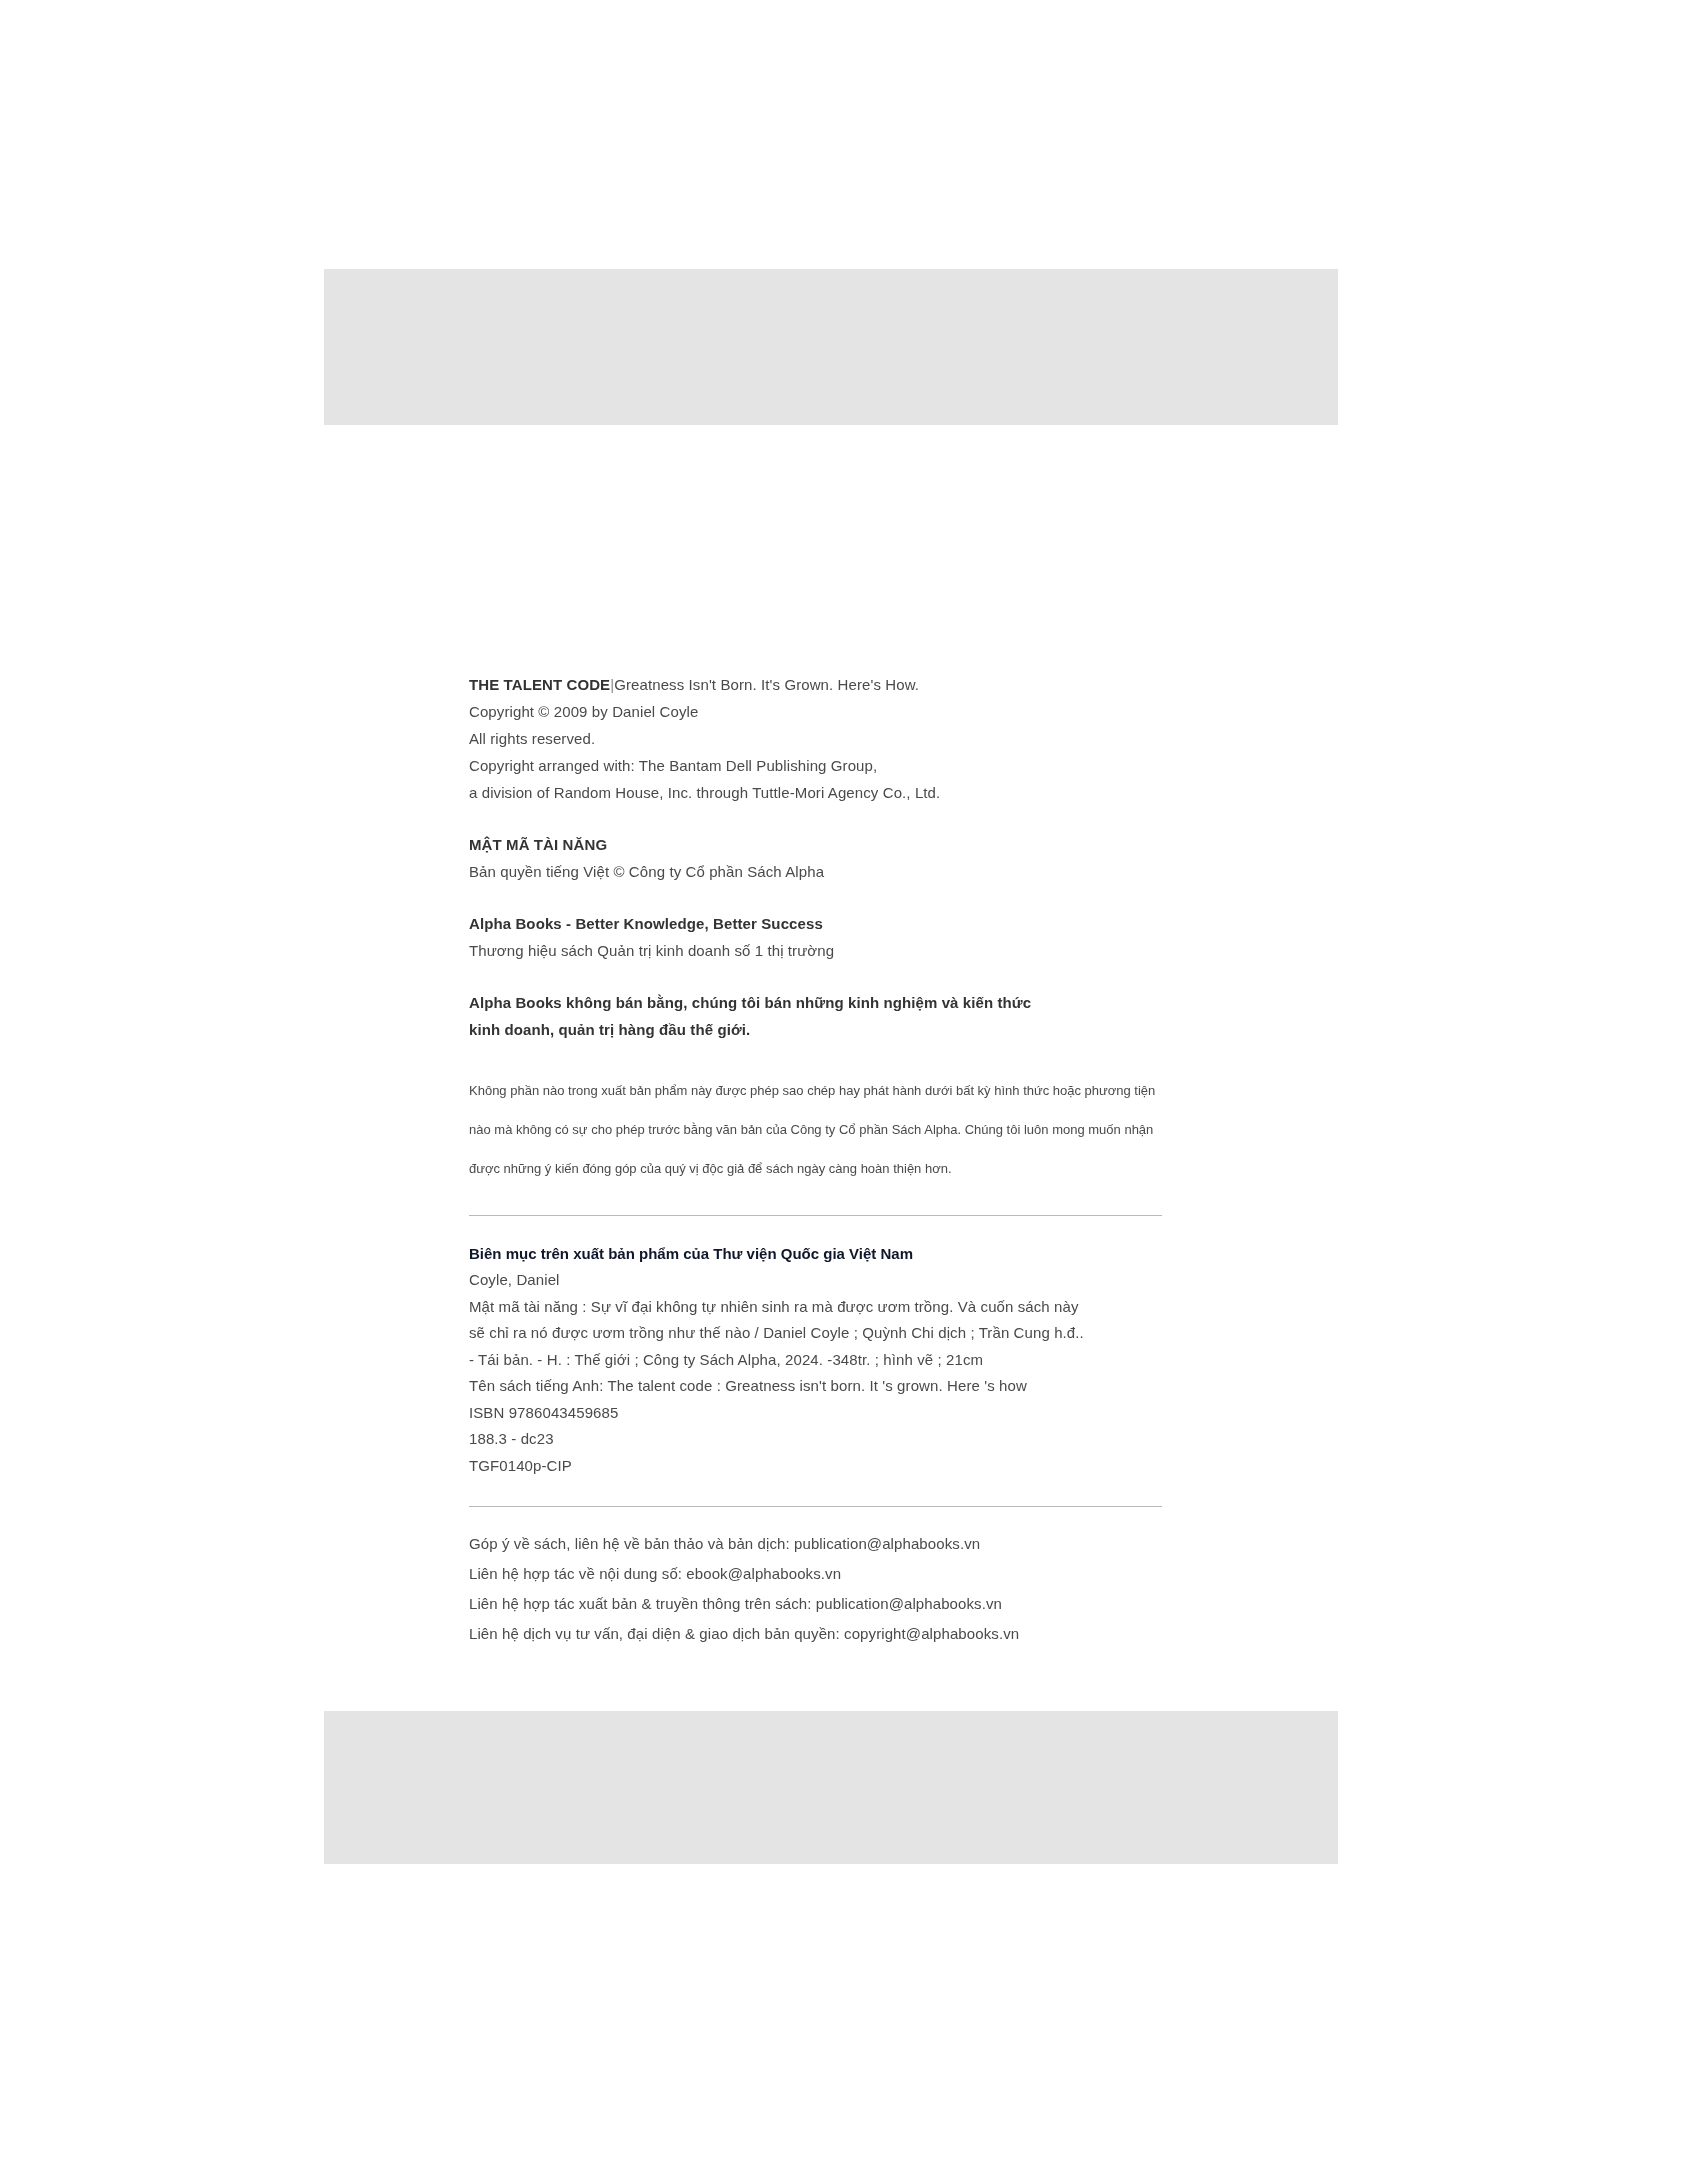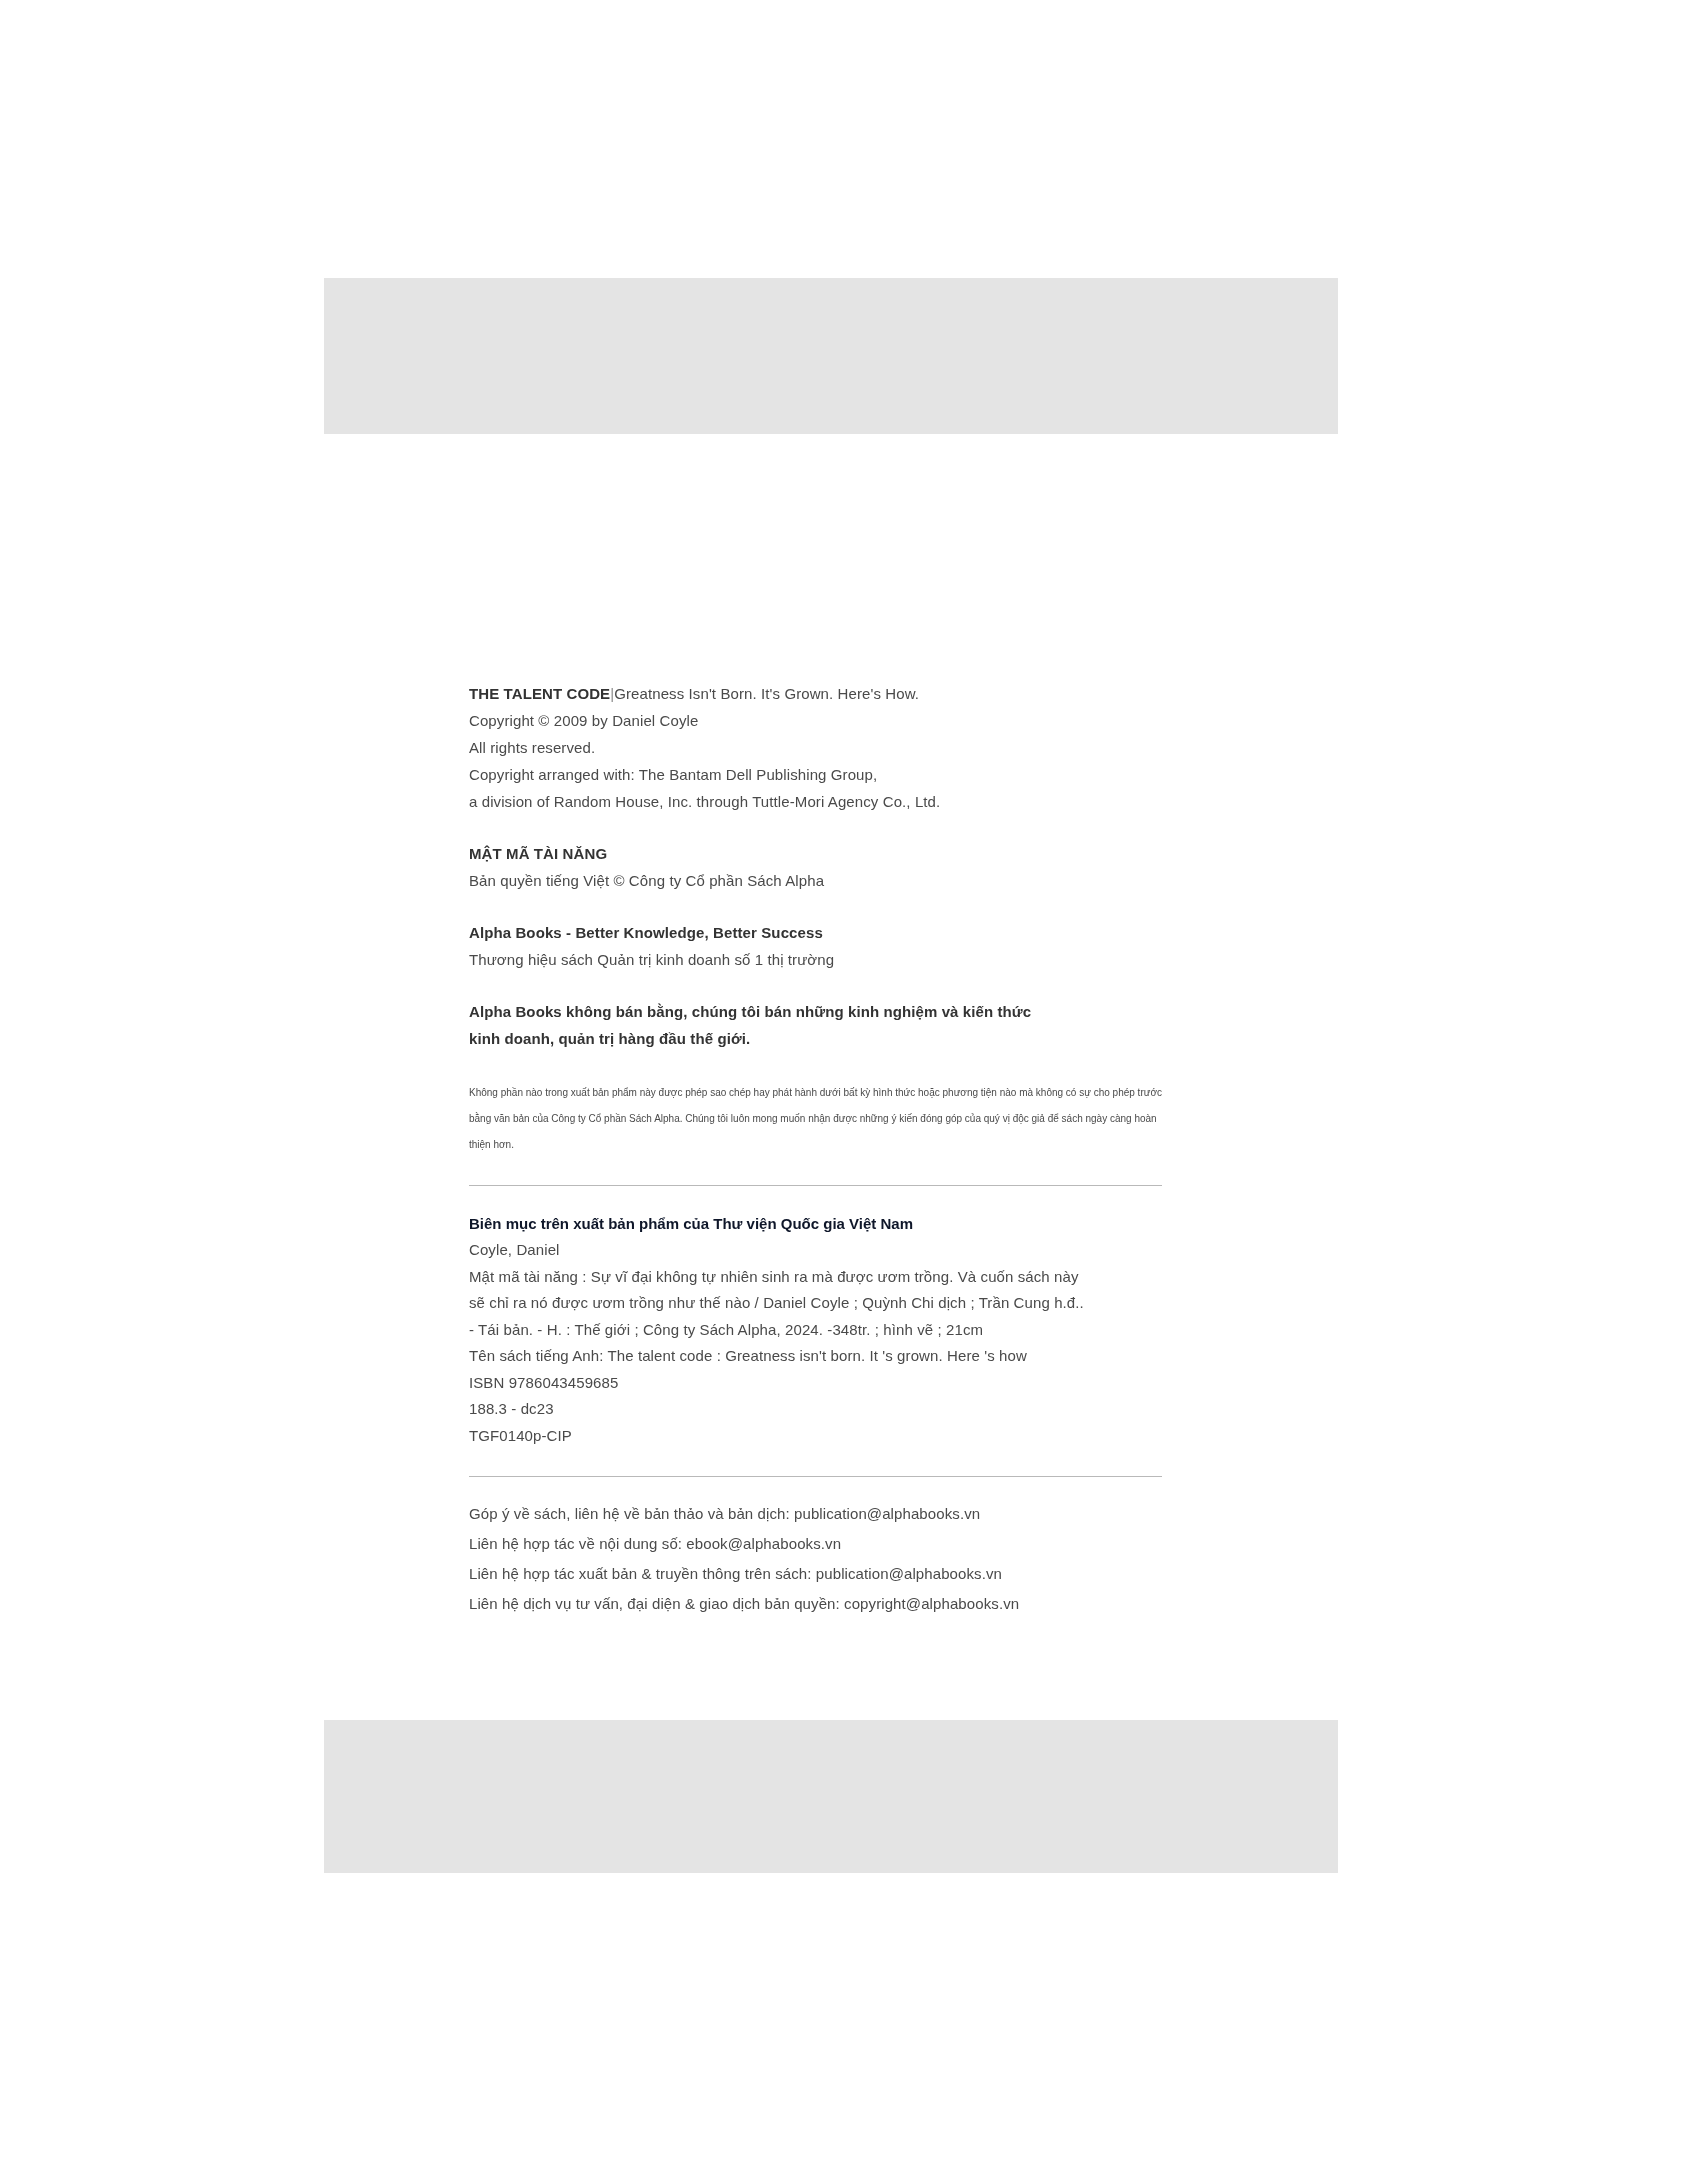--- a/index.html
+++ b/index.html
@@ -11,21 +11,21 @@
     width: 1683px;
     height: 2178px;
     font-family: "Liberation Sans", sans-serif;
     color: #3c3c3c;
     position: relative;
     overflow: hidden;
   }
   .page {
     position: absolute;
     left: 0;
-    top: 9px;
+    top: 0;
     width: 1683px;
     height: 1576px;
     background: #ffffff;
   }
   .band {
     position: absolute;
     left: 324px;
     width: 1014px;
     background: #e4e4e4;
   }
@@ -57,22 +57,22 @@
     font-weight: bold;
     color: #333333;
   }
   .sep {
     color: #8d8d8d;
     font-weight: normal;
   }
   .gap-md { height: 25px; }
   .gap-lg { height: 28px; }
   .para {
-    font-size: 10px;
-    line-height: 26px;
+    font-size: 13px;
+    line-height: 39px;
     color: #4a4a4a;
     width: 693px;
   }
   .rule {
     border: 0;
     border-top: 1px solid #b9b9b9;
     margin: 27px 0 22px 0;
     width: 693px;
   }
   .cip .line { line-height: 26.5px; }

